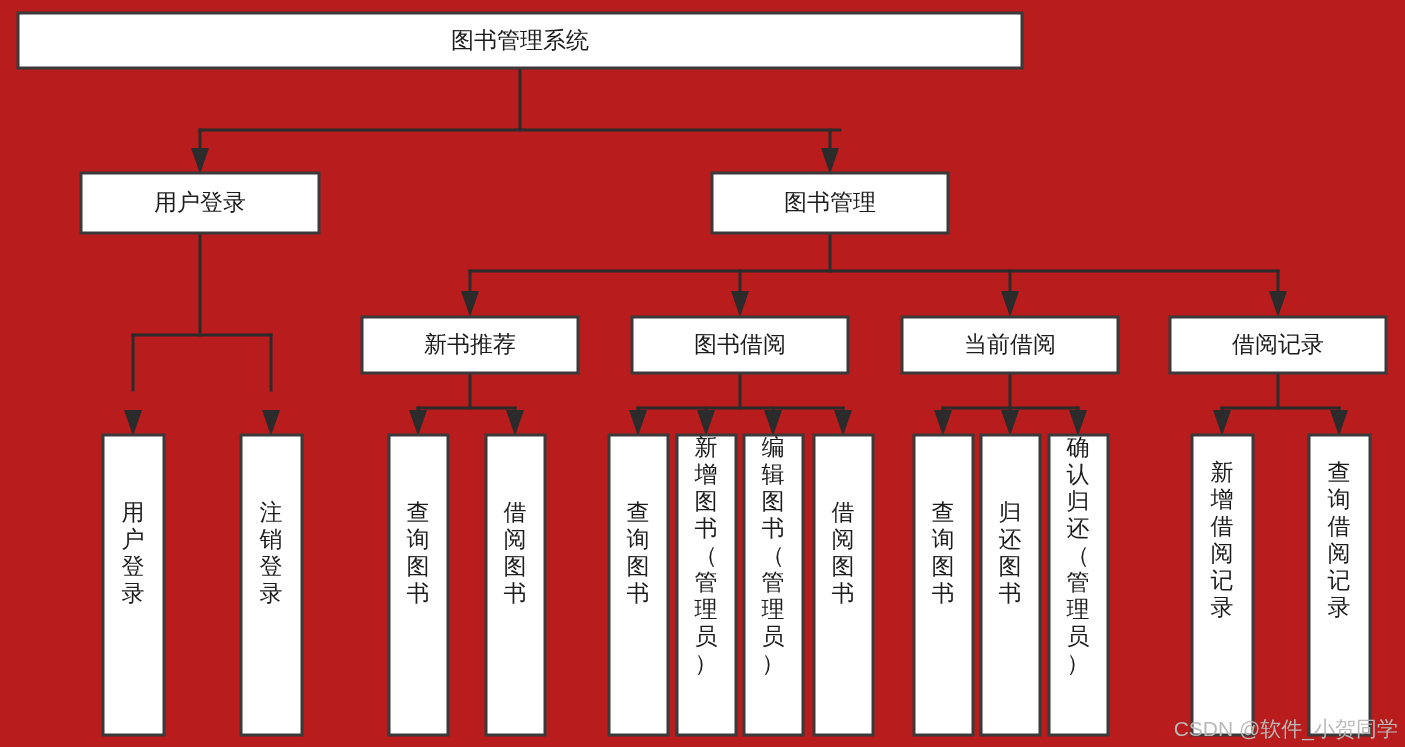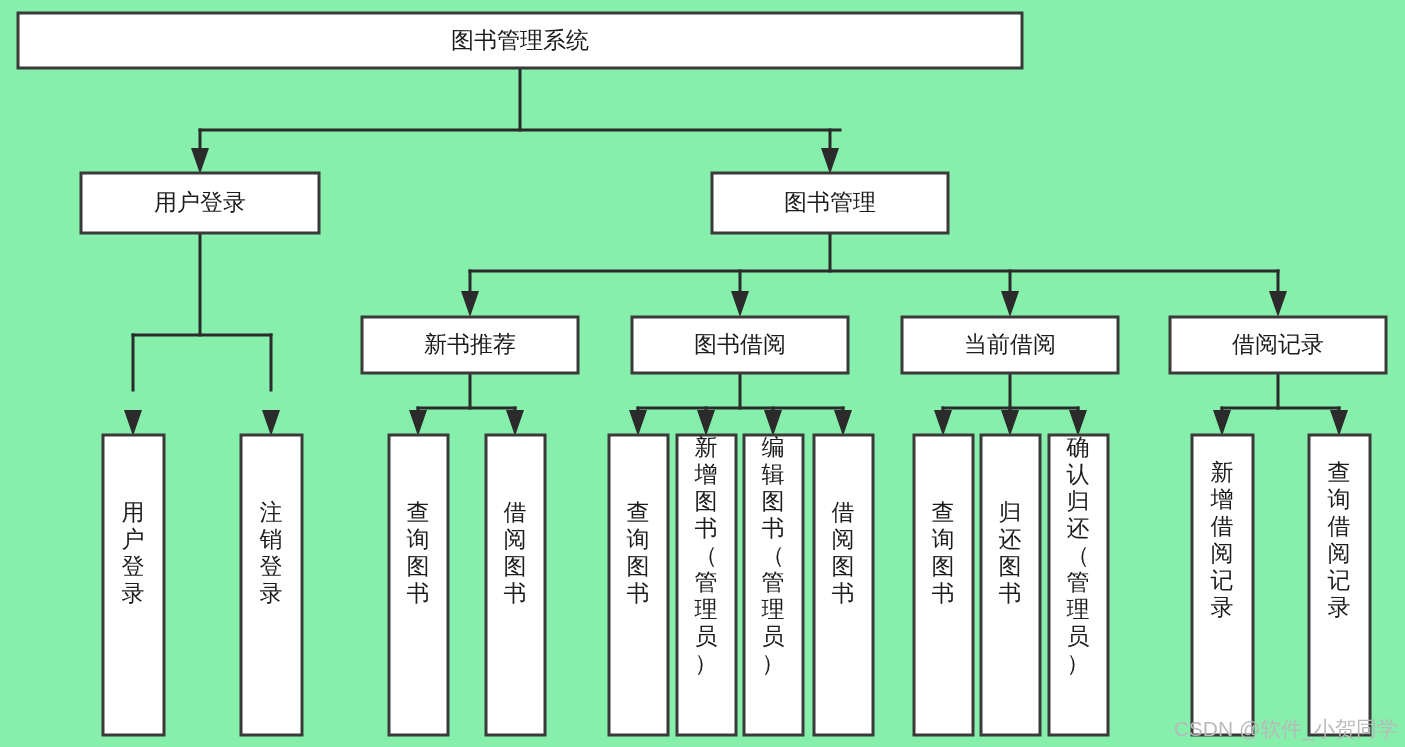--- a/index.html
+++ b/index.html
@@ -10,21 +10,21 @@
   body {
     width: 1405px;
     height: 747px;
     font-family: "Liberation Sans", "DejaVu Sans", sans-serif;
     overflow: hidden;
   }
   #diagram-root {
     position: relative;
     width: 1405px;
     height: 747px;
-    background: #86efac;
+    background: #b91c1c;
   }
   svg.diagram-canvas {
     position: absolute;
     left: 0;
     top: 0;
     width: 1405px;
     height: 747px;
   }
   .node-box {
     fill: #ffffff;

